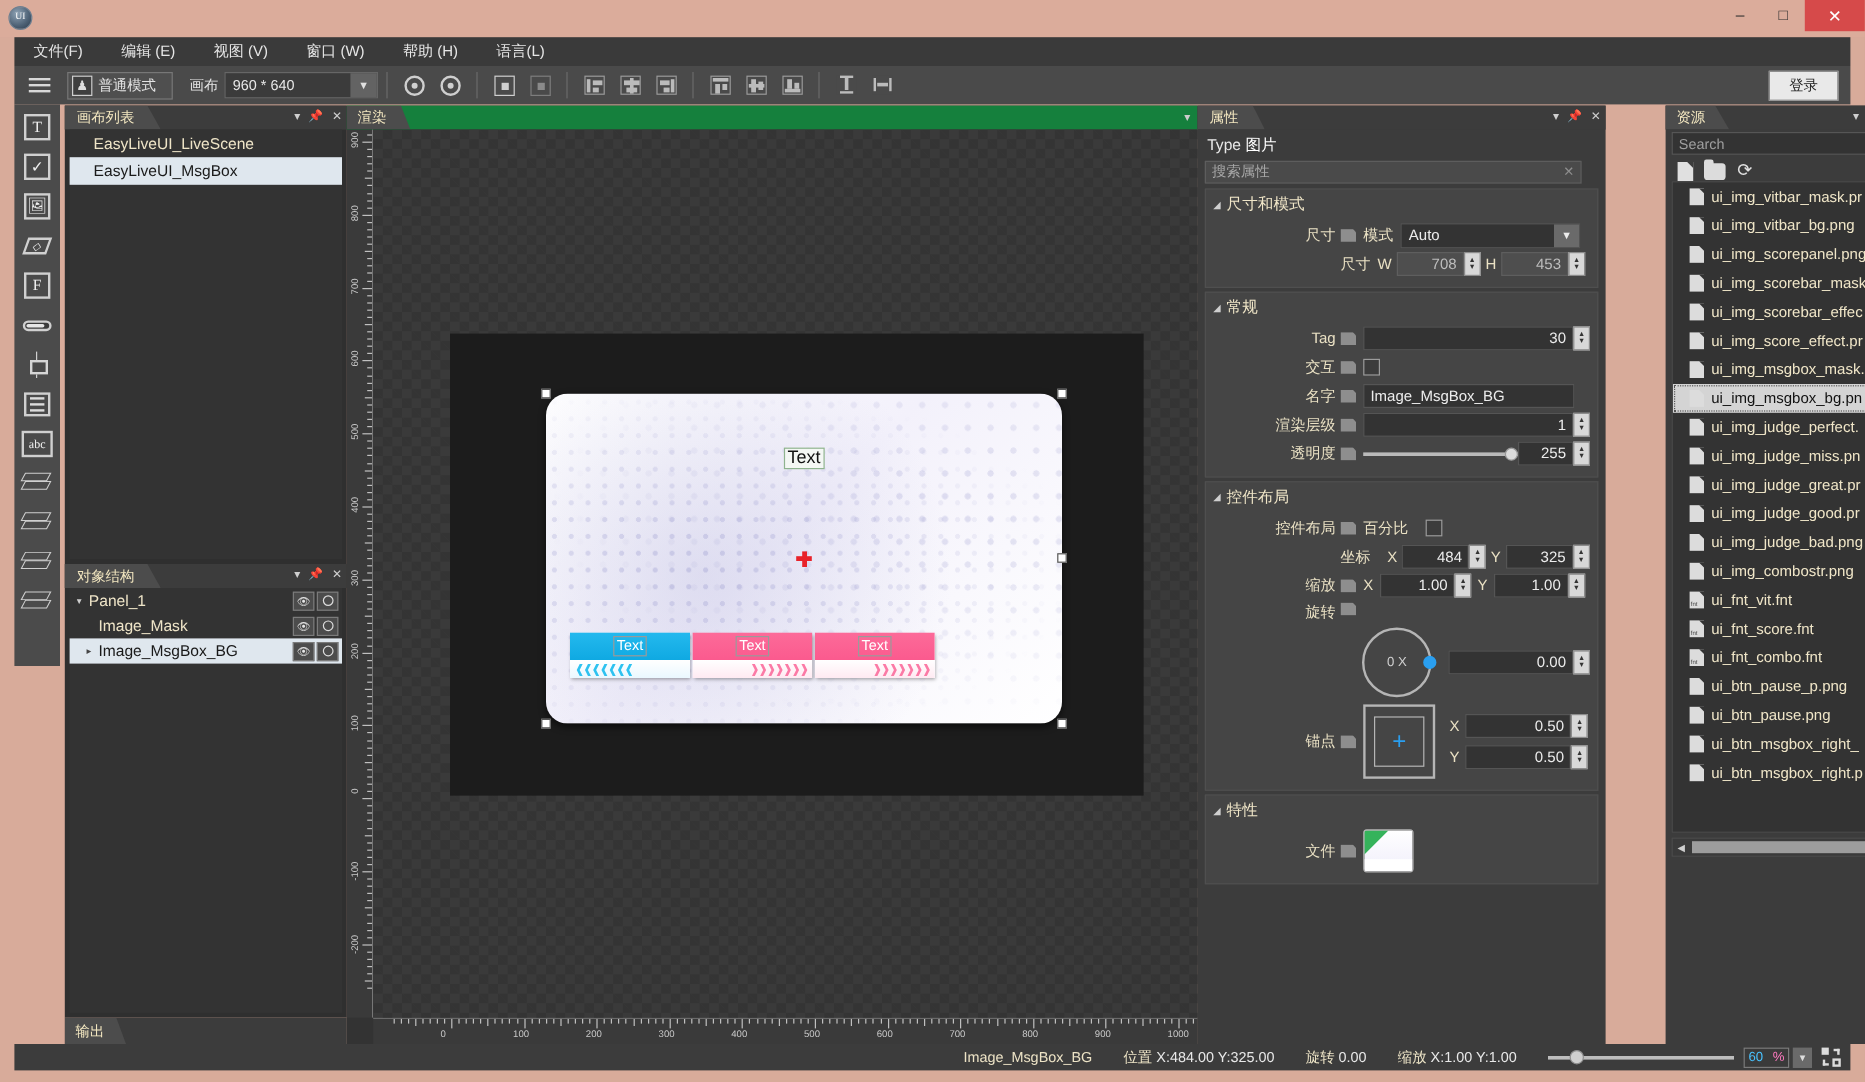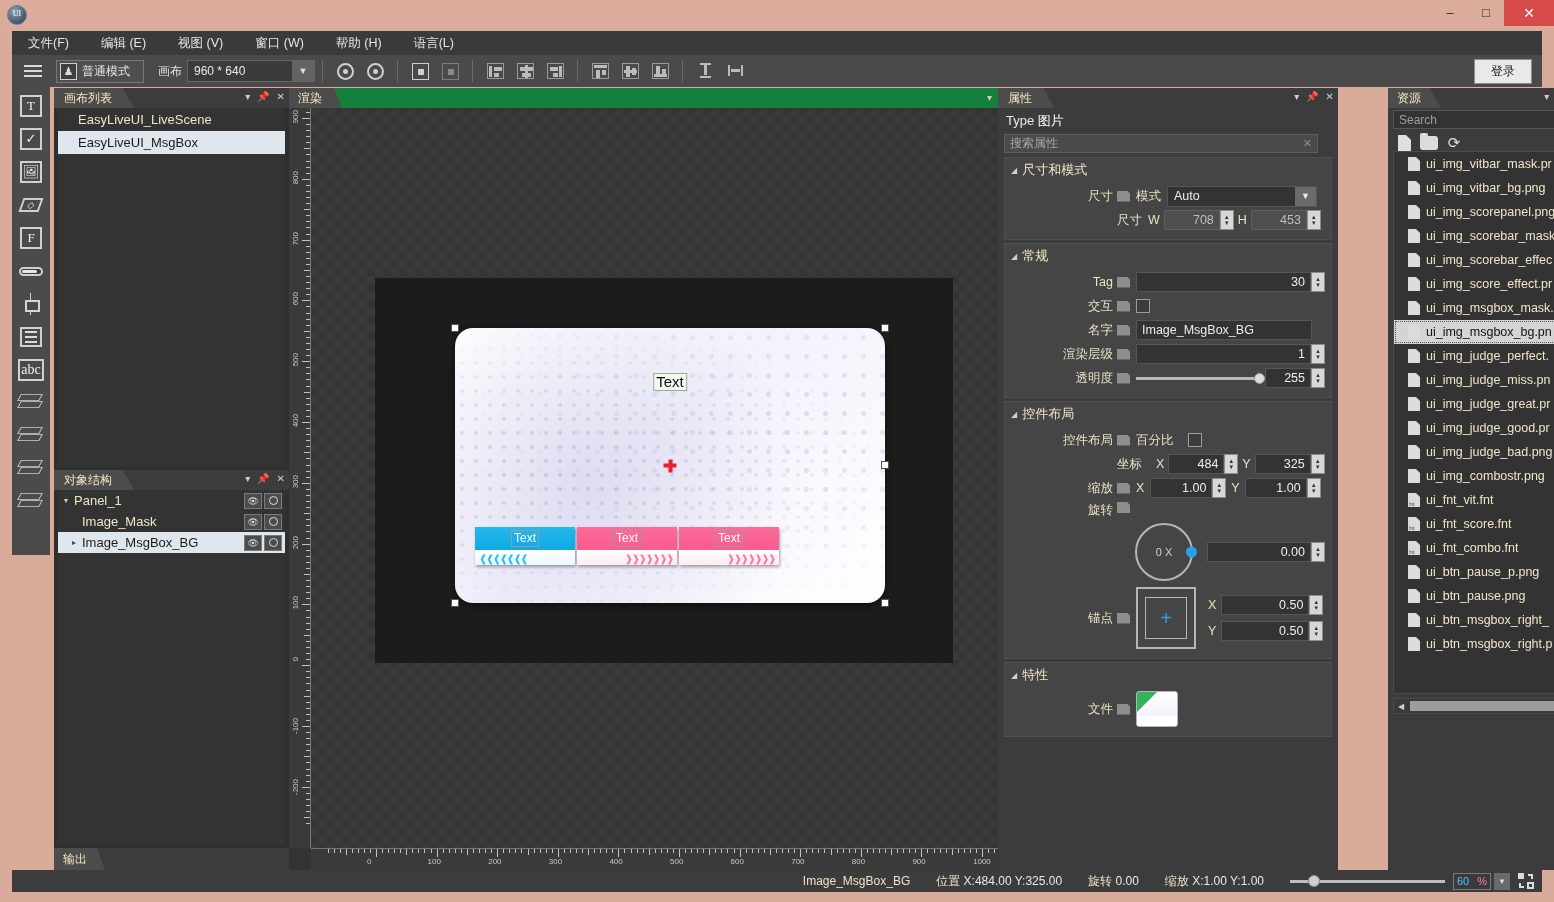--- a/index.html
+++ b/index.html
@@ -517,21 +517,21 @@
         <div class="ls-anchor"></div>
       </div>
     <div class="ls-ic">
         <div class="ls-lines">
           <i></i>
           <i></i>
           <i></i>
         </div>
       </div>
     <div class="ls-ic">
-        <div class="ls-box" style="font-size:14px;width:26px">abc</div>
+        <div class="ls-box" style="font-size:10px;width:26px">abc</div>
       </div>
     <div class="ls-ic">
         <div class="ls-layer">
           <i style="top:0"></i>
           <i style="top:7px"></i>
         </div>
       </div>
     <div class="ls-ic">
         <div class="ls-layer">
           <i style="top:0"></i>

